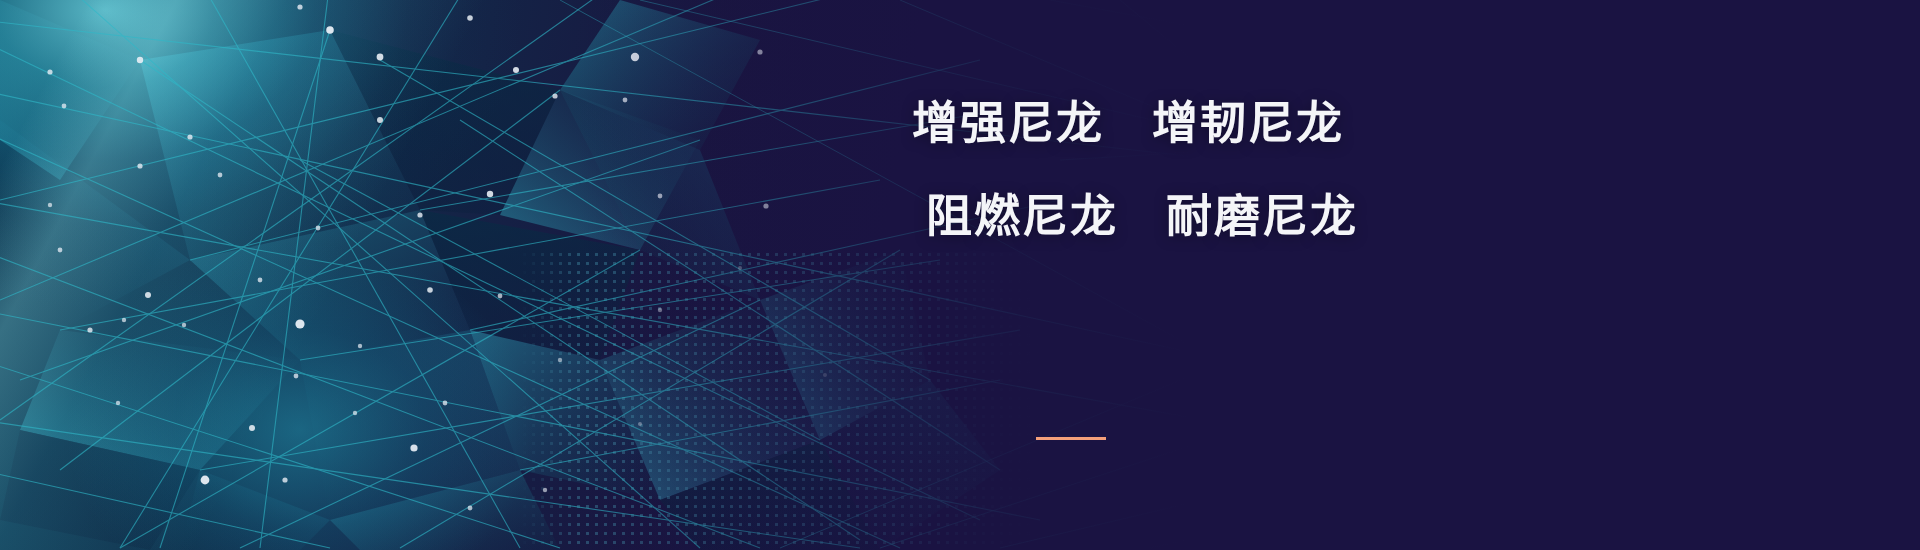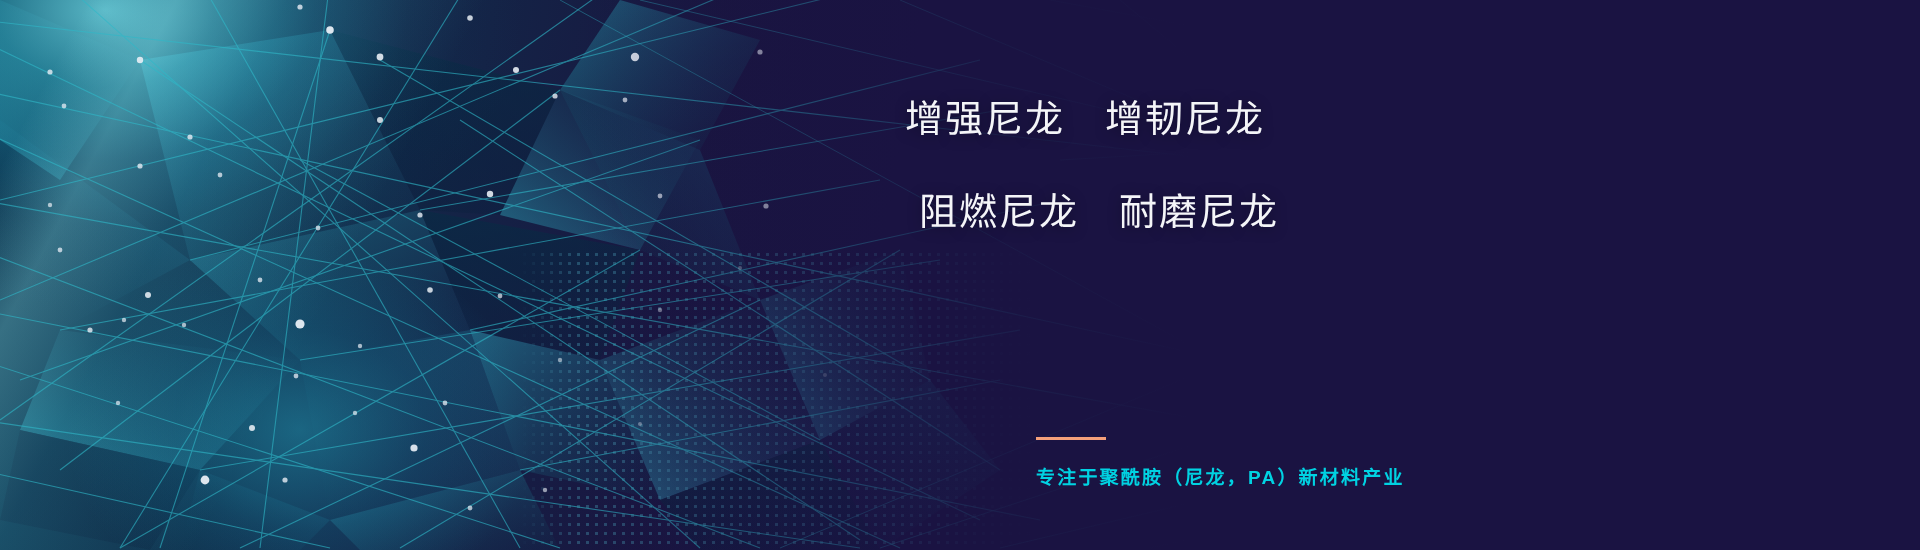--- a/index.html
+++ b/index.html
@@ -92,24 +92,24 @@
   
   #content {
     position: absolute;
     left: 900px;
     top: 0;
     width: 1020px;
     height: 550px;
   }
   .headline {
     position: absolute;
-    left: 5px;
+    left: 12px;
     color: #f4f5f8;
-    font-size: 38px;
-    font-weight: 400;
+    font-size: 46px;
+    font-weight: 700;
     letter-spacing: 2px;
     line-height: 1;
     white-space: nowrap;
     text-shadow: 0 2px 14px rgba(0,0,0,0.35);
   }
   #headline-line-1 { top: 100px; }
   #headline-line-2 { top: 193px; }
 
   #tagline-rule {
     position: absolute;
@@ -297,16 +297,15 @@
   <div class="layer" id="bg-fade-right"></div>
 
   <div id="content">
 
     <div class="headline" id="headline-line-1" style="color: rgb(244, 245, 248);">增强尼龙　增韧尼龙</div>
 
     <div class="headline" id="headline-line-2" style="color: rgb(244, 245, 248); margin-left: 14px;">阻燃尼龙　耐磨尼龙</div>
 
     <div id="tagline-rule" style="background: rgb(245, 160, 122);"></div>
 
-    <div id="tagline" style="color: rgb(0, 210, 226);">专注于聚酰胺（尼龙，PA）新材料产业</div>
 
   </div>
 </div>
 
 </body></html>

